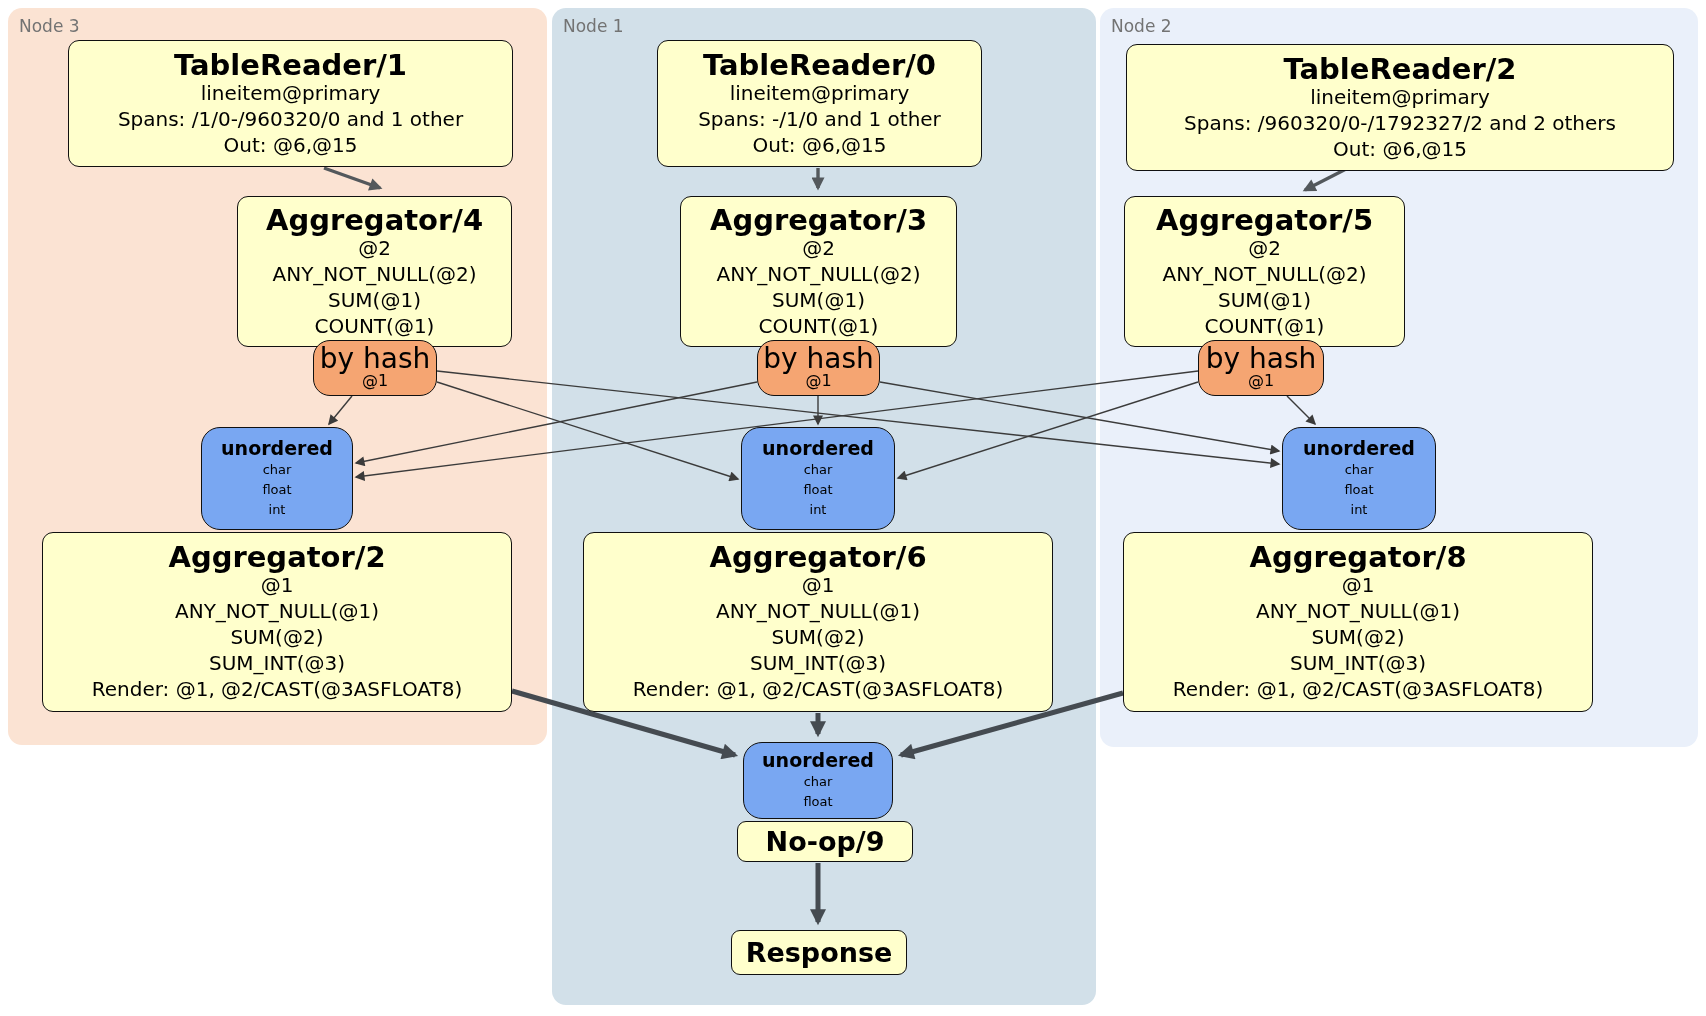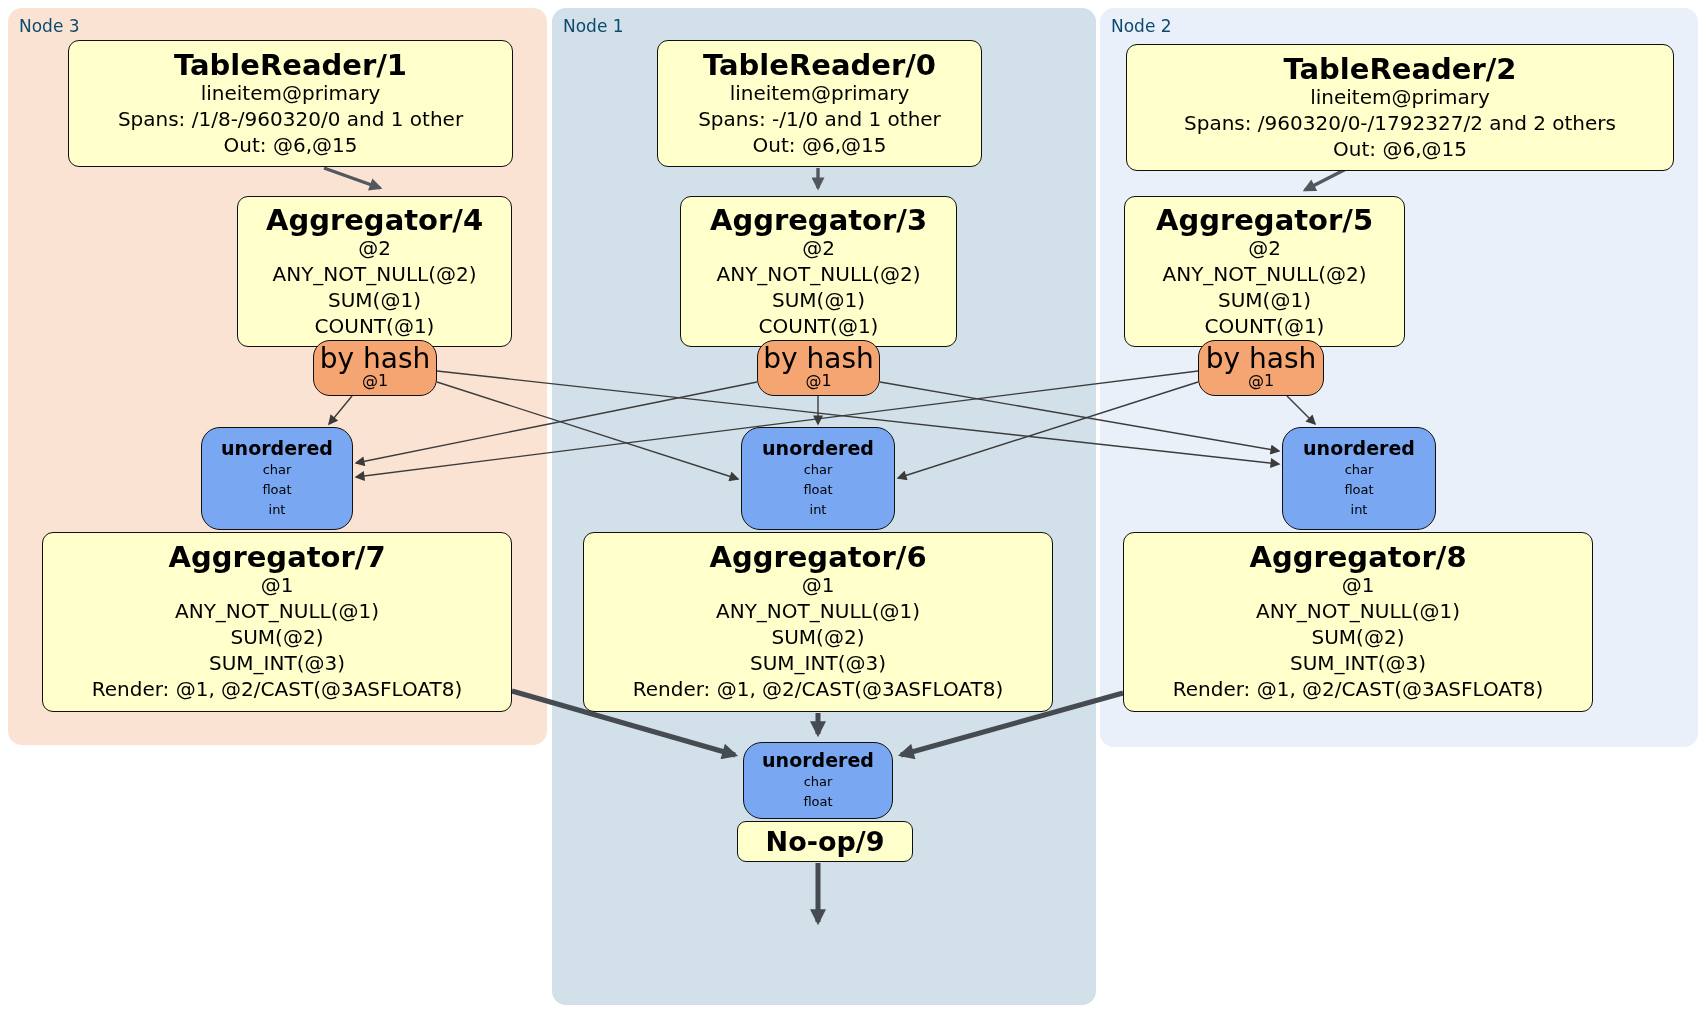--- a/index.html
+++ b/index.html
@@ -1,21 +1,21 @@
 <!DOCTYPE html>
 <html><head>
 <meta charset="utf-8">
 <style>
   html,body{margin:0;padding:0;background:#ffffff;}
   .canvas{
     position:relative;width:1706px;height:1016px;overflow:hidden;
     font-family:"DejaVu Sans","Liberation Sans",sans-serif;color:#000;
   }
   .region{position:absolute;border-radius:14px;z-index:0;}
-  .region-label{position:absolute;top:8px;left:11px;font-size:17px;color:#0c4a6e;}
+  .region-label{position:absolute;top:8px;left:11px;font-size:17px;color:#737373;}
   .edges{position:absolute;left:0;top:0;z-index:1;}
   .box{
     position:absolute;z-index:2;display:flex;flex-direction:column;
     align-items:center;justify-content:center;text-align:center;
     box-sizing:border-box;background:#ffffcc;border:1.6px solid #101010;
     border-radius:11px;
   }
   .box .t{font-size:29px;font-weight:bold;line-height:30px;white-space:nowrap;}
   .box .l{font-size:20px;line-height:26px;white-space:nowrap;}
   .router{background:#f5a572;border-radius:17px;}
@@ -76,42 +76,42 @@
       <line x1="512" y1="691" x2="735" y2="755" marker-end="url(#ah-thick)"></line>
       <line x1="818" y1="713" x2="818" y2="734" marker-end="url(#ah-thick)"></line>
       <line x1="1123" y1="693" x2="901" y2="755" marker-end="url(#ah-thick)"></line>
       <line x1="818" y1="863" x2="818" y2="922" marker-end="url(#ah-thick)"></line>
     </g>
   </svg>
 
   <div class="box" style="left:68px;top:40px;width:445px;height:127px;">
     <div class="t">TableReader/1</div>
     <div class="l">lineitem@primary</div>
-    <div class="l">Spans: /1/8-/960320/0 and 1 other</div>
+    <div class="l">Spans: /1/0-/960320/0 and 1 other</div>
     <div class="l">Out: @6,@15</div>
   </div>
   <div class="box" style="left:237px;top:196px;width:275px;height:151px;">
     <div class="t">Aggregator/4</div>
     <div class="l">@2</div>
     <div class="l">ANY_NOT_NULL(@2)</div>
     <div class="l">SUM(@1)</div>
     <div class="l">COUNT(@1)</div>
   </div>
   <div class="box router" style="left:313px;top:340px;width:124px;height:56px;">
     <div class="t">by hash</div>
     <div class="l">@1</div>
   </div>
   <div class="box sync" style="left:201px;top:427px;width:152px;height:103px;">
     <div class="t">unordered</div>
     <div class="l">char</div>
     <div class="l">float</div>
     <div class="l">int</div>
   </div>
   <div class="box" style="left:42px;top:532px;width:470px;height:180px;">
-    <div class="t">Aggregator/7</div>
+    <div class="t">Aggregator/2</div>
     <div class="l">@1</div>
     <div class="l">ANY_NOT_NULL(@1)</div>
     <div class="l">SUM(@2)</div>
     <div class="l">SUM_INT(@3)</div>
     <div class="l">Render: @1, @2/CAST(@3ASFLOAT8)</div>
   </div>
 
   <div class="box" style="left:657px;top:40px;width:325px;height:127px;">
     <div class="t">TableReader/0</div>
     <div class="l">lineitem@primary</div>
@@ -177,14 +177,17 @@
   </div>
 
   <div class="box sync" style="left:743px;top:742px;width:150px;height:77px;">
     <div class="t">unordered</div>
     <div class="l">char</div>
     <div class="l">float</div>
   </div>
   <div class="box banner" style="left:737px;top:821px;width:176px;height:41px;border-radius:9px;">
     <div class="t" style="font-weight:bold;">No-op/9</div>
   </div>
+  <div class="box banner" style="left:731px;top:930px;width:176px;height:45px;border-radius:9px;">
+    <div class="t" style="font-weight:bold;">Response</div>
+  </div>
 
 </div>
 
 </body></html>

